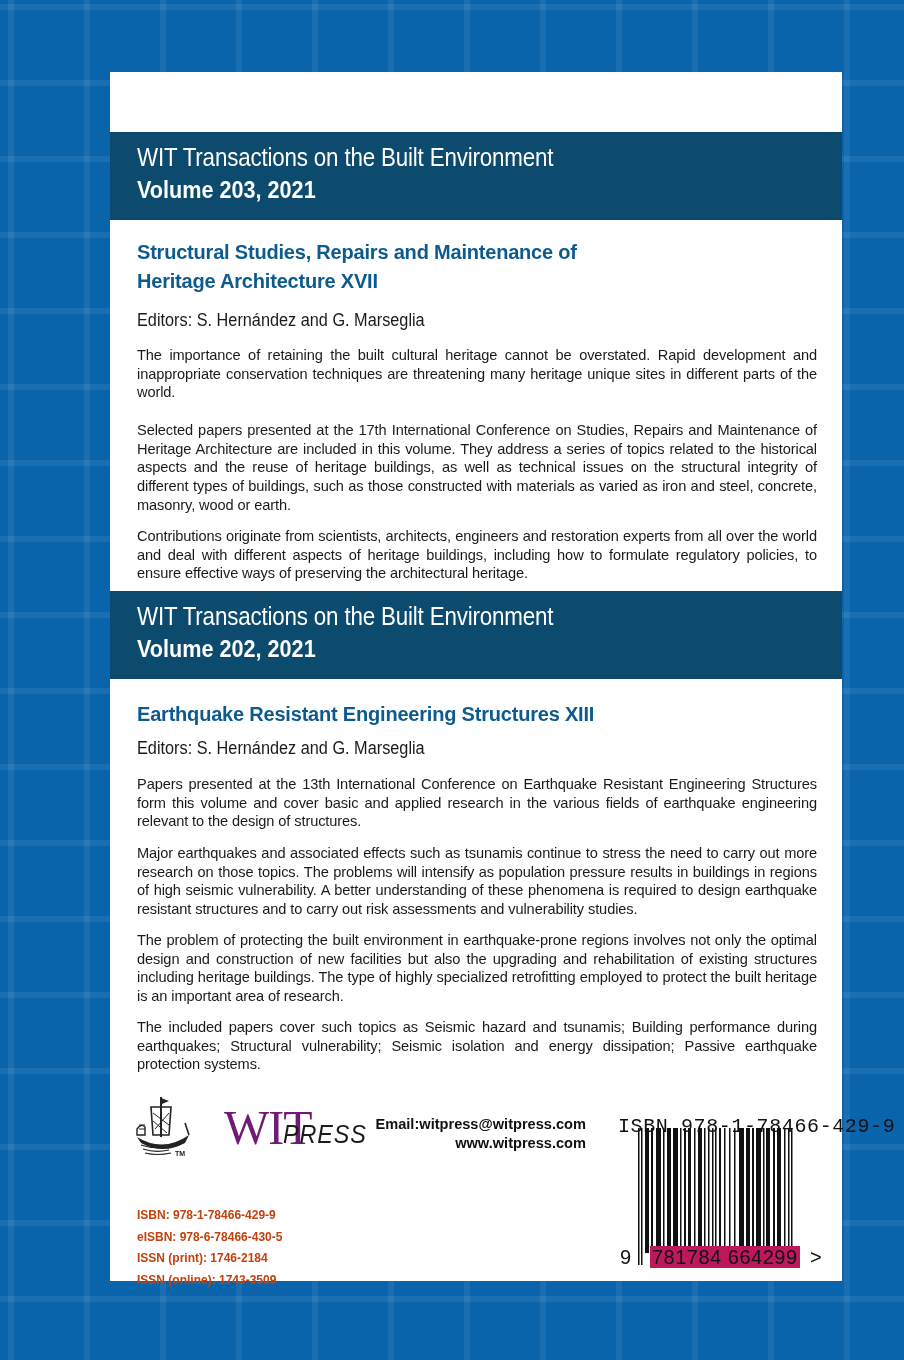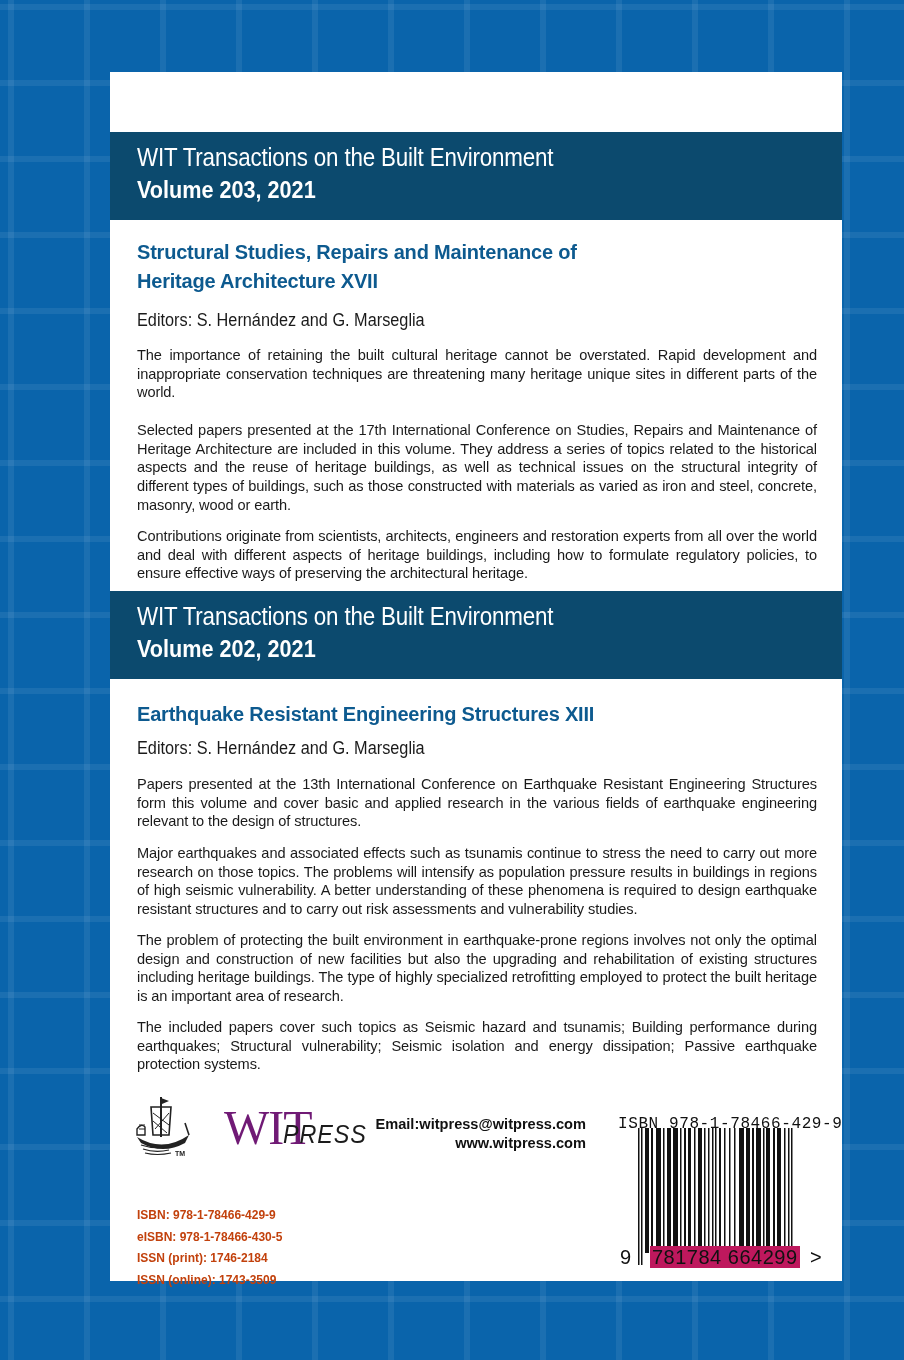--- a/index.html
+++ b/index.html
@@ -65,21 +65,21 @@
   }
   .ids {
     position: absolute; left: 27px; top: 1133px; font-weight: bold; font-size: 12px;
     line-height: 21.5px; color: #c2410c;
   }
   .barcode-wrap {
     position: absolute; left: 498px; top: 1040px; width: 230px; height: 170px;
   }
   .barcode-top {
     position: absolute; left: 10px; top: 3px; font-family: "Liberation Mono", monospace;
-    font-size: 16px; color: #111; letter-spacing: 0.6px; white-space: nowrap;
+    font-size: 20px; color: #111; letter-spacing: 0.6px; white-space: nowrap;
   }
   .barcode-bars { position: absolute; left: 30px; top: 16px; }
   .barcode-digit-first {
     position: absolute; left: 12px; top: 134px; font-size: 20px; color: #111; line-height: 22px;
   }
   .barcode-digits {
     position: absolute; left: 42px; top: 134px; font-size: 20px; color: #111; line-height: 22px;
     background: #be185d; padding: 0 2px; letter-spacing: 0.5px;
   }
   .barcode-arrow {
@@ -143,21 +143,21 @@
     <span class="press">PRESS</span>
   </div>
 
   <div class="contact">
     <div>Email:witpress@witpress.com</div>
     <div>www.witpress.com</div>
   </div>
 
   <div class="ids">
     <div>ISBN: 978-1-78466-429-9</div>
-    <div>eISBN: 978-1-78466-430-5</div>
+    <div>eISBN: 978-6-78466-430-5</div>
     <div>ISSN (print): 1746-2184</div>
     <div>ISSN (online): 1743-3509</div>
   </div>
 
   <div class="barcode-wrap">
     <div class="barcode-top">ISBN 978-1-78466-429-9</div>
     <svg class="barcode-bars" width="160" height="137" viewBox="0 0 160 137">
       <g fill="#111">
         <rect x="0" y="0" width="1.5" height="137"></rect>
         <rect x="3" y="0" width="1.5" height="137"></rect>

